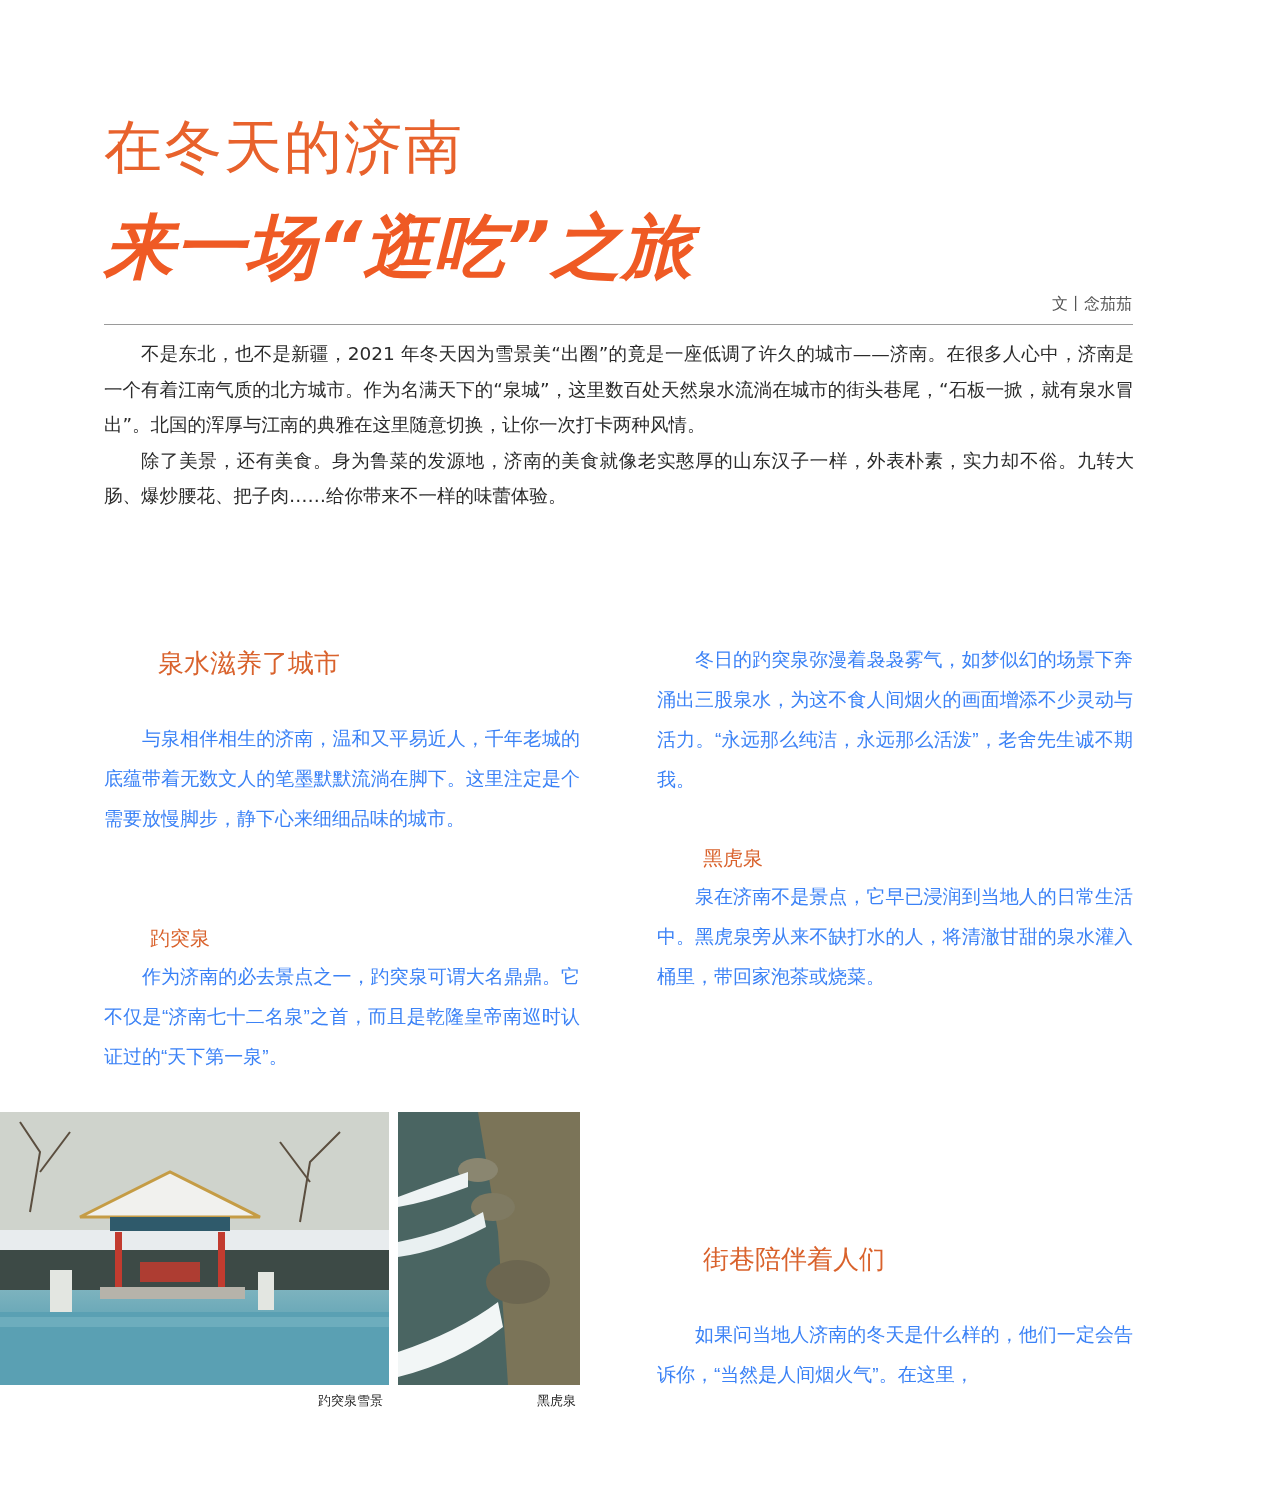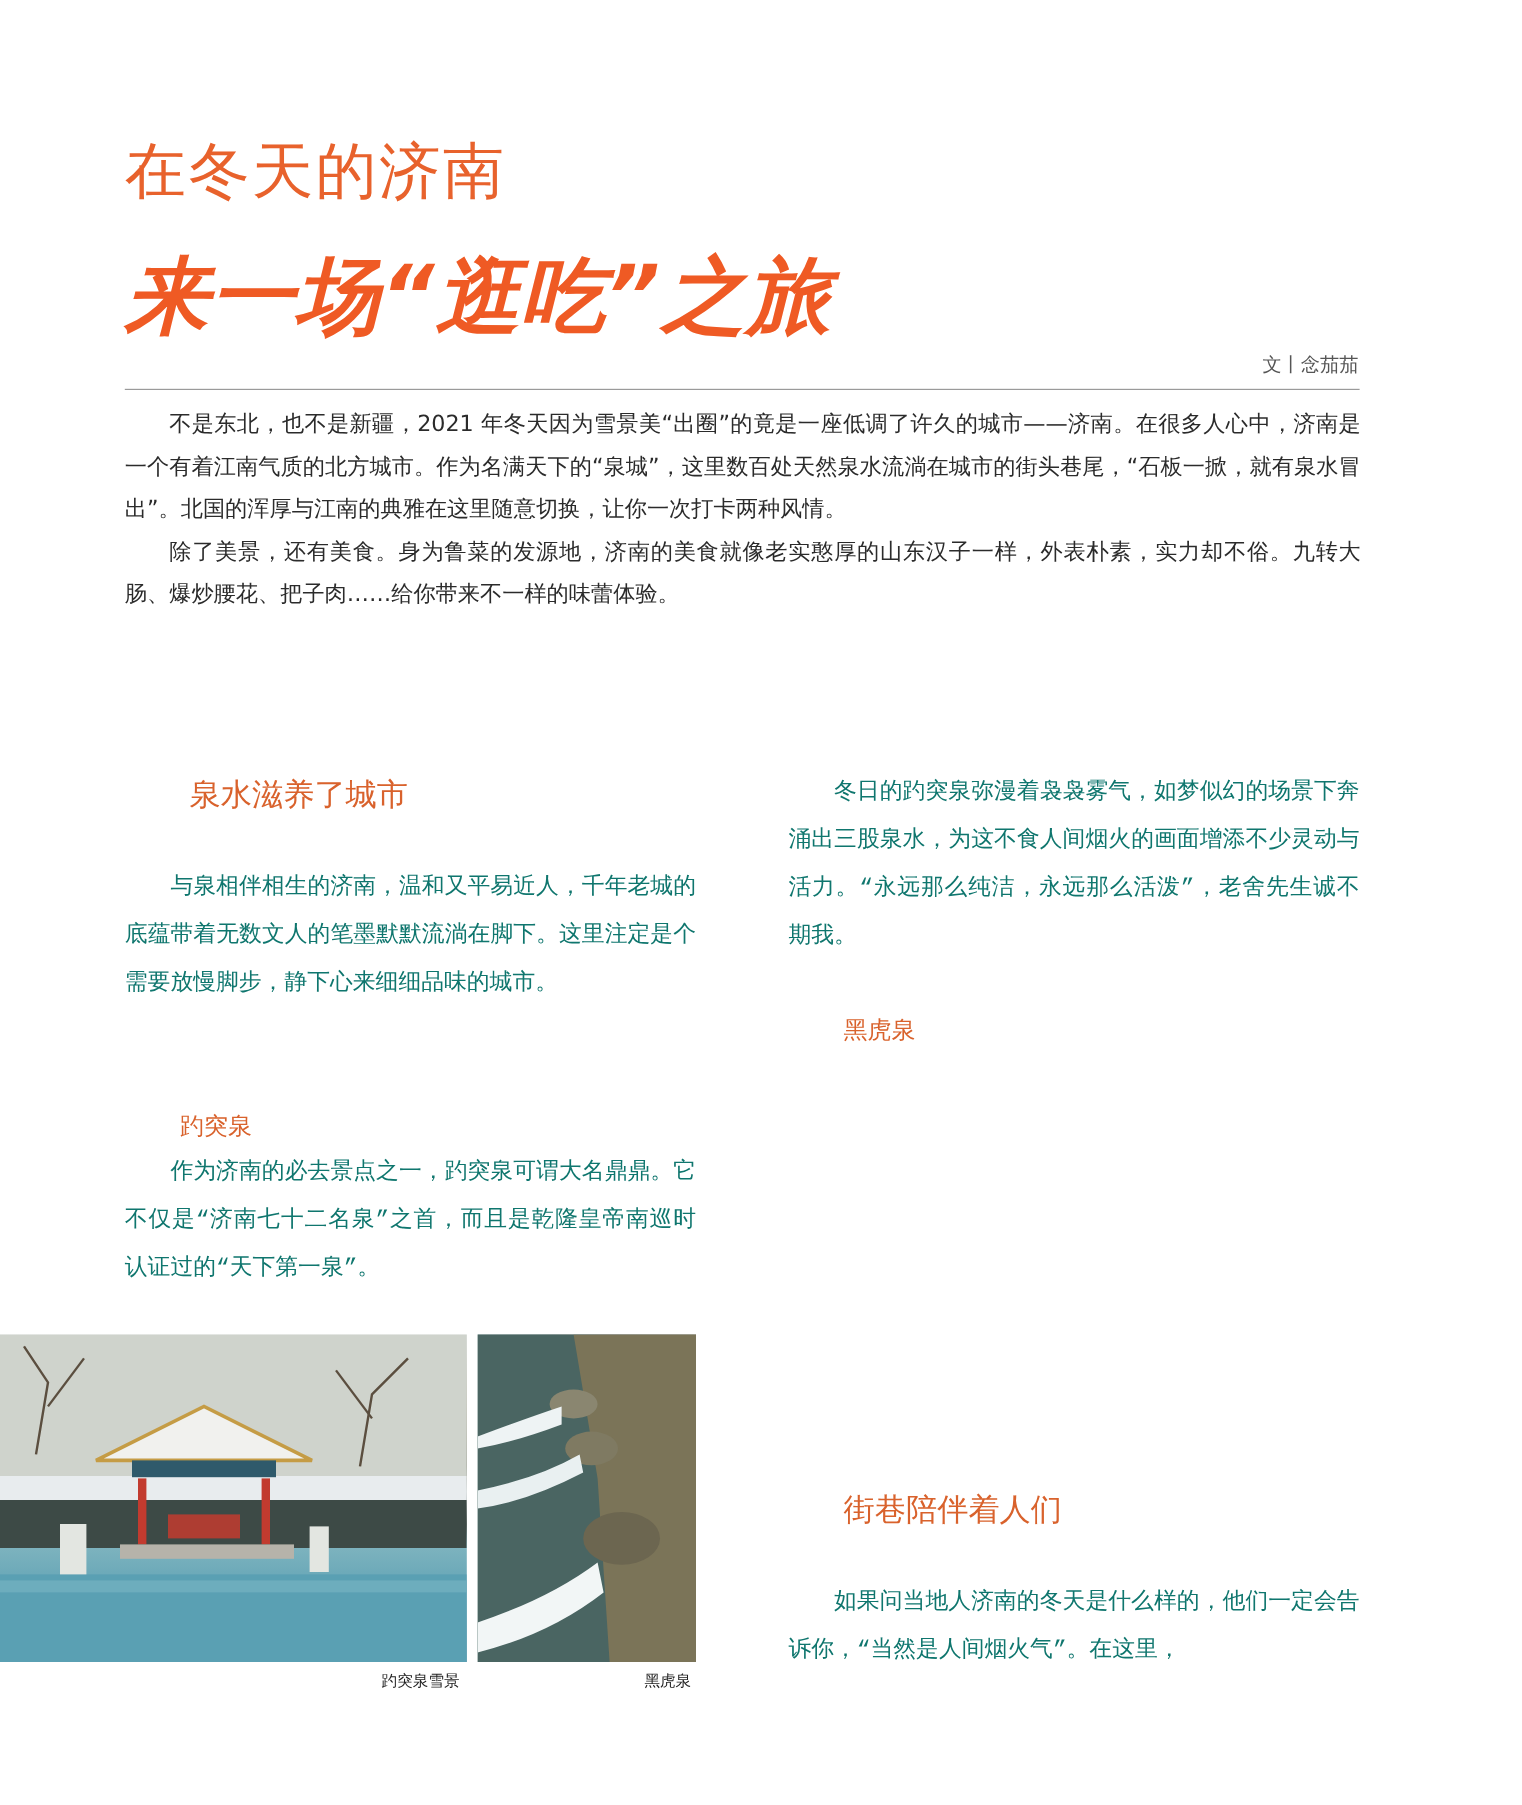--- a/index.html
+++ b/index.html
@@ -13,21 +13,21 @@
       position: relative;
       overflow: hidden;
       font-family: "DejaVu Sans", "Liberation Sans", sans-serif;
       color: #2a2a2a;
     }
     .abs { position: absolute; }
 
     
     .title-line1 {
       left: 104px; top: 118px;
-      font-size: 51px;
+      font-size: 58px;
       font-weight: 300;
       color: #e8622c;
       letter-spacing: 2px;
       line-height: 1;
       white-space: nowrap;
     }
     .title-line2 {
       left: 104px; top: 212px;
       font-size: 70px;
       font-weight: bold;
@@ -56,23 +56,23 @@
       line-height: 35.5px;
       color: #2b2b2b;
       text-align: justify;
     }
     .intro p { margin: 0; text-indent: 2em; }
 
     
     .col {
       font-size: 19px;
       line-height: 40px;
-      color: #0f766e;
+      color: #3b82f6;
       text-align: justify;
-      font-family: Liberation Mono, monospace;
+      font-family: Liberation Sans, sans-serif;
     }
     .col p { margin: 0; text-indent: 2em; }
 
     .section-heading {
       font-size: 26px;
       color: #d9622c;
       white-space: nowrap;
       line-height: 1;
     }
     .sub-heading {
@@ -161,17 +161,18 @@
   </svg>
 </div>
 <div class="abs caption" style="left:318px; top:1392px;">趵突泉雪景</div>
 <div class="abs caption" style="left:537px; top:1392px;">黑虎泉</div>
 
 <div class="abs col" style="left:657px; top:640px; width:476px;">
   <p>冬日的趵突泉弥漫着袅袅雾气，如梦似幻的场景下奔涌出三股泉水，为这不食人间烟火的画面增添不少灵动与活力。“永远那么纯洁，永远那么活泼”，老舍先生诚不期我。</p>
 </div>
 <div class="abs sub-heading" style="left:703px; top:848px;">黑虎泉</div>
 <div class="abs col" style="left:657px; top:877px; width:476px;">
+  <p>泉在济南不是景点，它早已浸润到当地人的日常生活中。黑虎泉旁从来不缺打水的人，将清澈甘甜的泉水灌入桶里，带回家泡茶或烧菜。</p>
 </div>
 <div class="abs section-heading" style="left:703px; top:1246px;">街巷陪伴着人们</div>
 <div class="abs col" style="left:657px; top:1315px; width:476px;">
   <p>如果问当地人济南的冬天是什么样的，他们一定会告诉你，“当然是人间烟火气”。在这里，</p>
 </div>
 
 </body></html>

